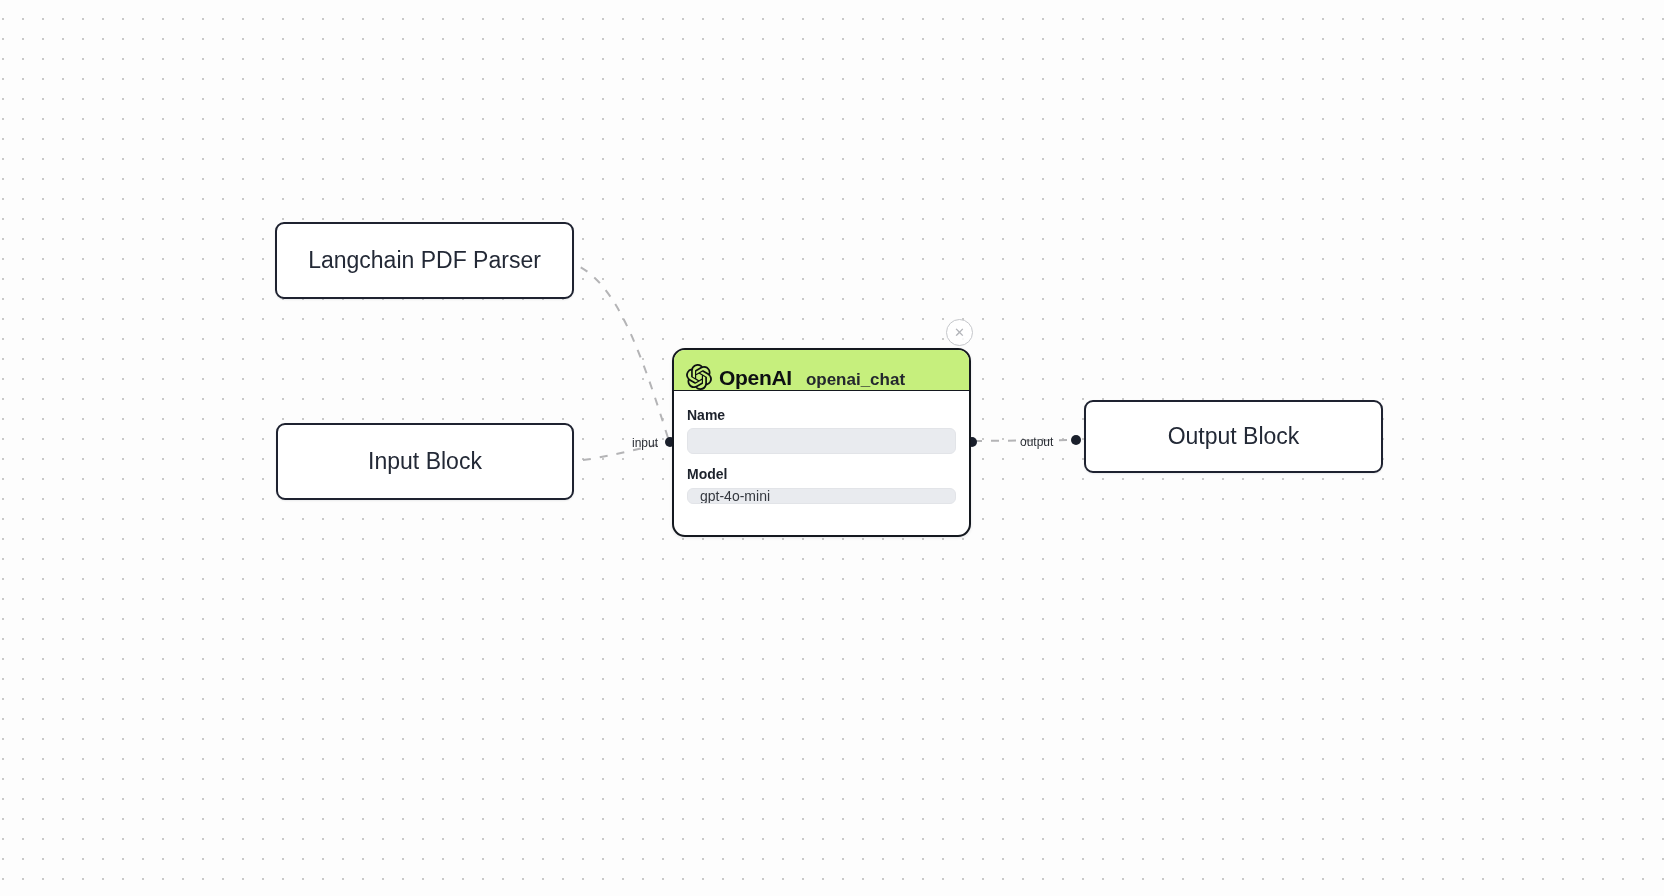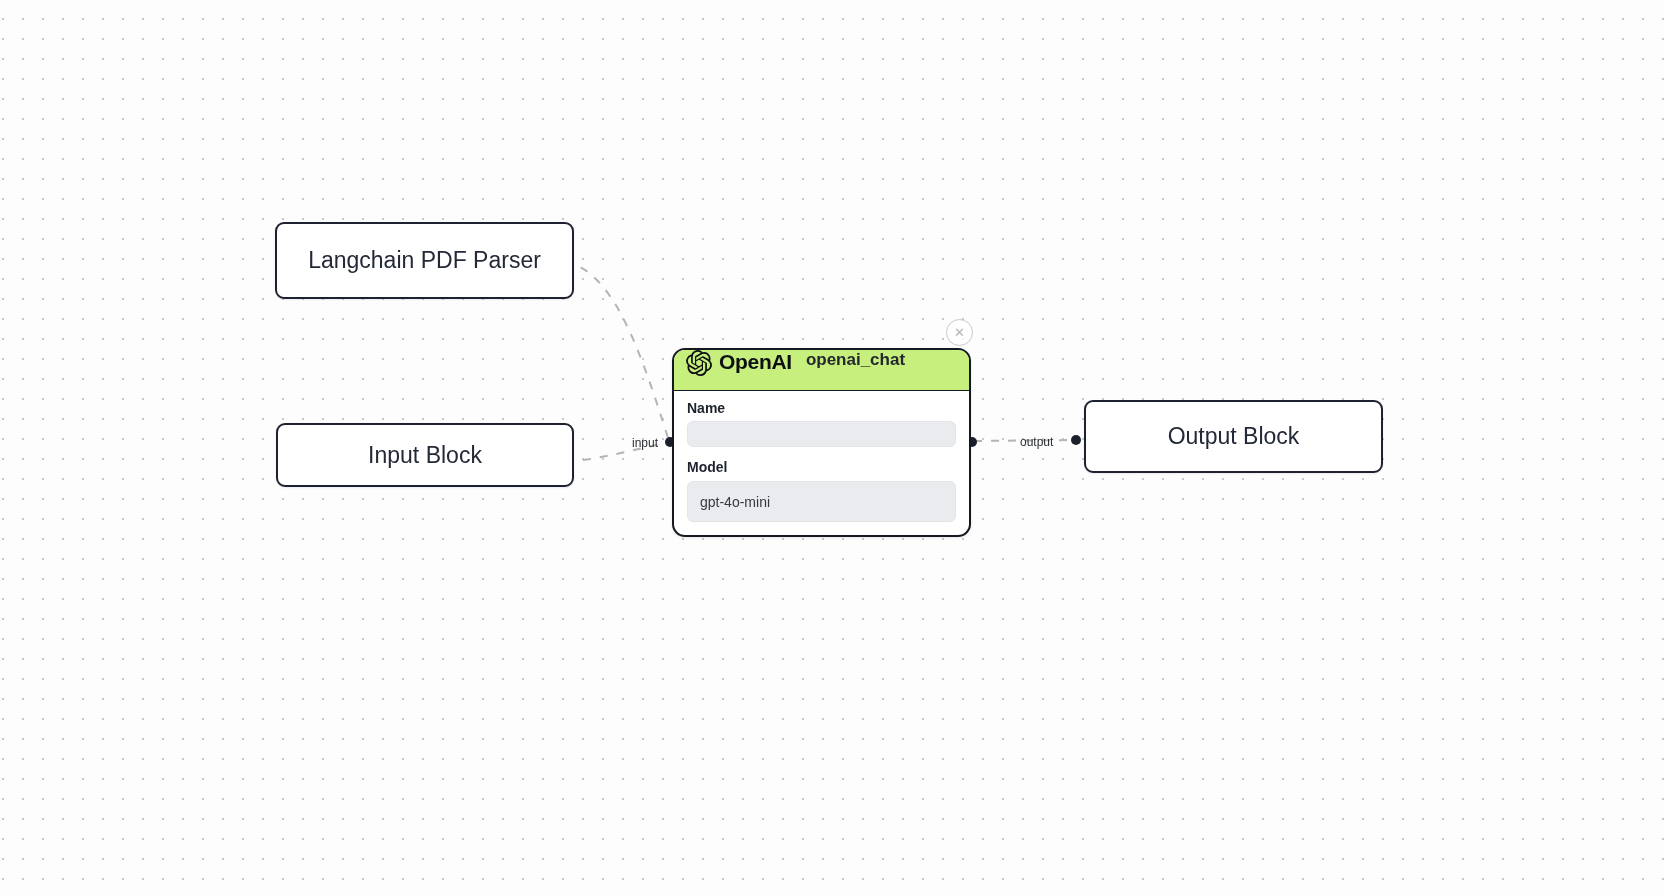--- a/index.html
+++ b/index.html
@@ -39,63 +39,63 @@
     align-items: center;
     justify-content: center;
     font-size: 23px;
     font-weight: 500;
     color: #232936;
     box-shadow: 0 1px 2px rgba(16,24,40,.08);
     cursor: grab;
     margin-left: 8px;
   }
   .block-pdf     { left: 267px;  top: 222px; width: 299px; height: 77px; }
-  .block-input   { left: 268px;  top: 423px; width: 298px; height: 64px; }
+  .block-input   { left: 268px;  top: 423px; width: 298px; height: 77px; }
   .block-output  { left: 1076px; top: 400px; width: 299px; height: 73px; border-width: 2.5px; }
 
   .node-openai {
     position: absolute;
     left: 672px; top: 348px;
     width: 299px; height: 189px;
     background: #ffffff;
     border: 2px solid #14181f;
     border-radius: 13px;
     overflow: hidden;
     box-shadow: 0 1px 3px rgba(16,24,40,.10);
     cursor: grab;
   }
   .node-header {
     height: 41px;
     display: flex;
-    align-items: flex-start;
+    align-items: flex-end;
     padding: 0 12px;
     border-bottom: 1.5px solid #14181f;
   }
   .node-logo { width: 26px; height: 26px; flex: 0 0 auto; margin-right: 7px; }
   .node-title { font-size: 21px; font-weight: 800; color: #0d0f12; letter-spacing: -0.3px; }
   .node-tag   { margin-left: 14px; font-size: 17px; font-weight: 700; color: #24282e; }
 
-  .node-body { padding: 9px 13px 0 13px; }
+  .node-body { padding: 16px 13px 0 13px; }
   .field-label { font-size: 14px; font-weight: 700; color: #1d222c; }
   .field-input {
     display: block;
     width: 100%;
     height: 26px;
     margin-top: 5px;
     background: #e9ebef;
     border: 1px solid #e2e4e8;
     border-radius: 6px;
     font-family: "Liberation Sans", sans-serif;
     font-size: 14px;
     color: #34383f;
     padding: 0 12px;
     outline: none;
   }
   .field-label.second { margin-top: 12px; }
-  .field-input.second { height: 41px; margin-top: 6px; }
+  .field-input.second { height: 16px; margin-top: 6px; }
 
   .port-label {
     position: absolute;
     font-size: 12px;
     color: #2a2e35;
     line-height: 1;
     pointer-events: none;
   }
   .port-label-input  { left: 610px; top: 437px; width: 48px; text-align: right; }
   .port-label-output { left: 1020px; top: 436px; text-align: center; }

